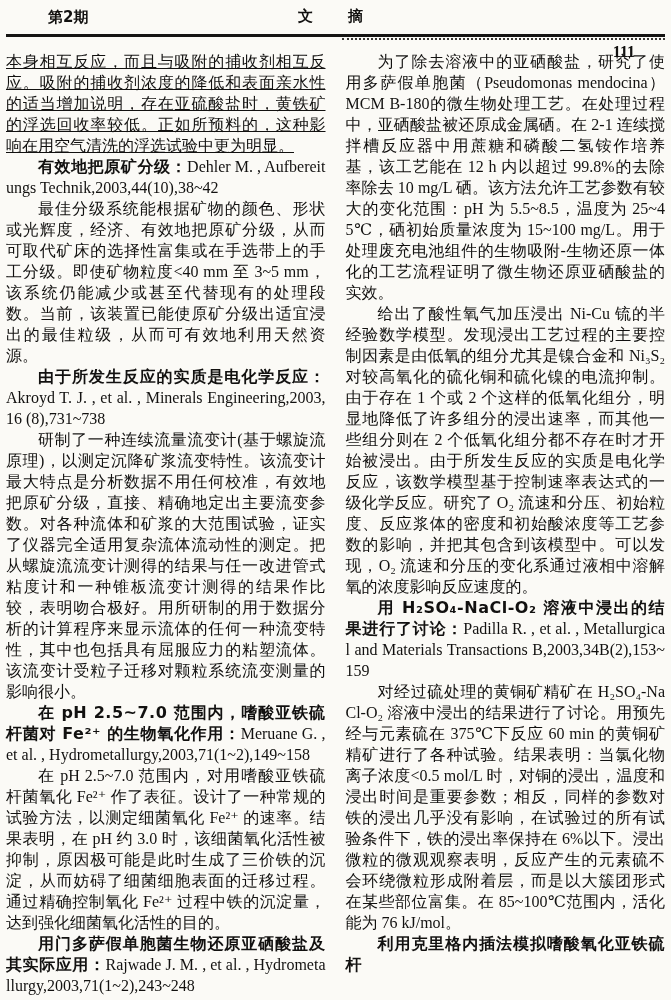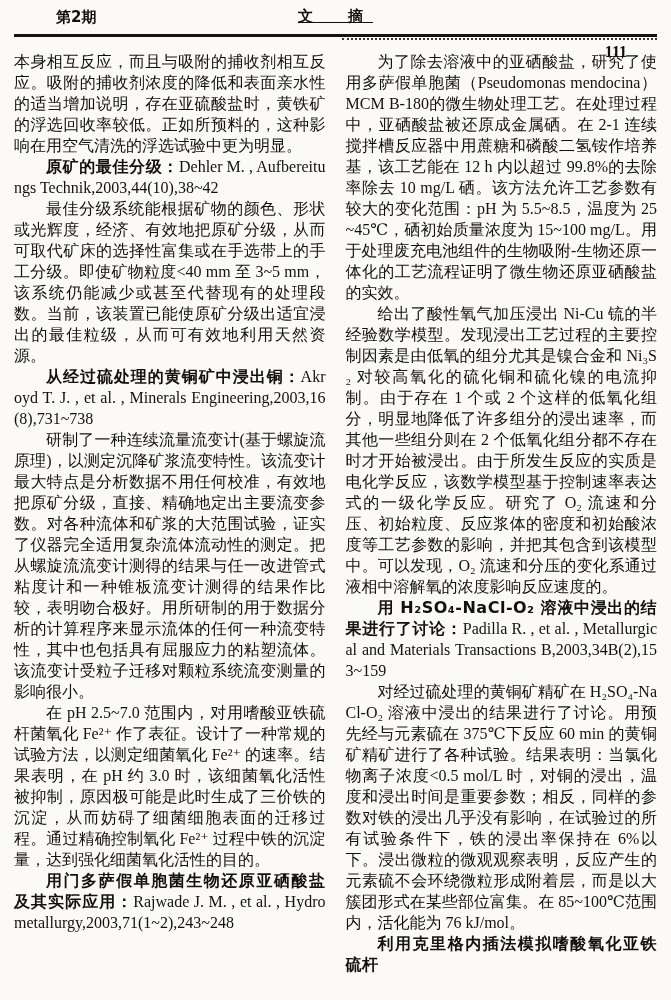--- a/index.html
+++ b/index.html
@@ -6,36 +6,36 @@
   body {
     width: 671px; height: 1000px;
     background: #fbfaf6;
     font-family: "Liberation Serif", "DejaVu Serif", serif;
     color: #121110;
     overflow: hidden;
   }
   .page {
     box-sizing: border-box;
     width: 671px; height: 1000px;
-    padding: 0 14px;
+    padding: 0 6px;
   }
   .header {
     position: relative;
     height: 34px;
     padding: 9px 30px 0 40px;
     box-sizing: border-box;
     font-family: "DejaVu Sans", "Liberation Sans", sans-serif;
     font-size: 15px;
     font-weight: 700;
   }
   .header .issue { position: absolute; left: 42px; top: 8px; }
   .header .section-title {
     position: absolute; left: 50%; top: 7px;
     transform: translateX(-50%);
-    letter-spacing: 10px; white-space: nowrap; text-decoration: underline;
+    letter-spacing: 10px; white-space: nowrap;
   }
   .header .pagenum {
     position: absolute; right: 30px; top: 7px;
     font-family: "Liberation Serif", serif; font-weight: 700; font-size: 16px; margin-top: 36px;
   }
   .rule {
     position: relative;
     height: 6px;
     border-top: 3px solid #151413;
   }
@@ -52,44 +52,45 @@
   }
   .col { width: 320px; }
   .para {
     margin: 0;
     font-size: 16px;
     line-height: 21px;
     text-align: justify;
     text-indent: 2em;
     word-break: break-all;
   }
-  .para.no-indent { text-indent: 0; }
+  .para.no-indent { text-indent: 0; text-decoration: underline; }
   .abstract-title {
     font-family: "DejaVu Sans", "Liberation Sans", sans-serif;
     font-weight: 700;
     letter-spacing: 0.5px;
   }
 </style>
 </head>
 <body>
 
 <div class="page">
   <div class="header">
     <span class="issue">第2期</span>
     <span class="section-title">文　摘</span>
     <span class="pagenum">111</span>
   </div>
   <div class="rule"></div>
   <div class="columns">
     <section class="col" id="col-left">
         <p class="para no-indent"><span>本身相互反应，而且与吸附的捕收剂相互反应。吸附的捕收剂浓度的降低和表面亲水性的适当增加说明，存在亚硫酸盐时，黄铁矿的浮选回收率较低。正如所预料的，这种影响在用空气清洗的浮选试验中更为明显。</span></p>
-        <p class="para"><b class="abstract-title">原矿的最佳分级：</b><span>Dehler M. , Aufbereitungs Technik,2003,44(10),38~42</span></p>
+        <p class="para"><b class="abstract-title">有效地把原矿分级：</b><span>Dehler M. , Aufbereitungs Technik,2003,44(10),38~42</span></p>
         <p class="para"><span>最佳分级系统能根据矿物的颜色、形状或光辉度，经济、有效地把原矿分级，从而可取代矿床的选择性富集或在手选带上的手工分级。即使矿物粒度&lt;40 mm 至 3~5 mm，该系统仍能减少或甚至代替现有的处理段数。当前，该装置已能使原矿分级出适宜浸出的最佳粒级，从而可有效地利用天然资源。</span></p>
-        <p class="para"><b class="abstract-title">从经过硫处理的黄铜矿中浸出铜：</b><span>Akroyd T. J. , et al. , Minerals Engineering,2003,16 (8),731~738</span></p>
+        <p class="para"><b class="abstract-title">由于所发生反应的实质是电化学反应：</b><span>Akroyd T. J. , et al. , Minerals Engineering,2003,16 (8),731~738</span></p>
         <p class="para"><span>研制了一种连续流量流变计(基于螺旋流原理)，以测定沉降矿浆流变特性。该流变计最大特点是分析数据不用任何校准，有效地把原矿分级，直接、精确地定出主要流变参数。对各种流体和矿浆的大范围试验，证实了仪器完全适用复杂流体流动性的测定。把从螺旋流流变计测得的结果与任一改进管式粘度计和一种锥板流变计测得的结果作比较，表明吻合极好。用所研制的用于数据分析的计算程序来显示流体的任何一种流变特性，其中也包括具有屈服应力的粘塑流体。该流变计受粒子迁移对颗粒系统流变测量的影响很小。</span></p>
+        <p class="para"><b class="abstract-title">在 pH 2.5~7.0 范围内，嗜酸亚铁硫杆菌对 Fe²⁺ 的生物氧化作用：</b><span>Meruane G. , et al. , Hydrometallurgy,2003,71(1~2),149~158</span></p>
         <p class="para"><span>在 pH 2.5~7.0 范围内，对用嗜酸亚铁硫杆菌氧化 Fe²⁺ 作了表征。设计了一种常规的试验方法，以测定细菌氧化 Fe²⁺ 的速率。结果表明，在 pH 约 3.0 时，该细菌氧化活性被抑制，原因极可能是此时生成了三价铁的沉淀，从而妨碍了细菌细胞表面的迁移过程。通过精确控制氧化 Fe²⁺ 过程中铁的沉淀量，达到强化细菌氧化活性的目的。</span></p>
         <p class="para"><b class="abstract-title">用门多萨假单胞菌生物还原亚硒酸盐及其实际应用：</b><span>Rajwade J. M. , et al. , Hydrometallurgy,2003,71(1~2),243~248</span></p>
       </section>
     <section class="col" id="col-right">
         <p class="para"><span>为了除去溶液中的亚硒酸盐，研究了使用多萨假单胞菌（Pseudomonas mendocina）MCM B-180的微生物处理工艺。在处理过程中，亚硒酸盐被还原成金属硒。在 2-1 连续搅拌槽反应器中用蔗糖和磷酸二氢铵作培养基，该工艺能在 12 h 内以超过 99.8%的去除率除去 10 mg/L 硒。该方法允许工艺参数有较大的变化范围：pH 为 5.5~8.5，温度为 25~45℃，硒初始质量浓度为 15~100 mg/L。用于处理废充电池组件的生物吸附-生物还原一体化的工艺流程证明了微生物还原亚硒酸盐的实效。</span></p>
         <p class="para"><span>给出了酸性氧气加压浸出 Ni-Cu 锍的半经验数学模型。发现浸出工艺过程的主要控制因素是由低氧的组分尤其是镍合金和 Ni₃S₂ 对较高氧化的硫化铜和硫化镍的电流抑制。由于存在 1 个或 2 个这样的低氧化组分，明显地降低了许多组分的浸出速率，而其他一些组分则在 2 个低氧化组分都不存在时才开始被浸出。由于所发生反应的实质是电化学反应，该数学模型基于控制速率表达式的一级化学反应。研究了 O₂ 流速和分压、初始粒度、反应浆体的密度和初始酸浓度等工艺参数的影响，并把其包含到该模型中。可以发现，O₂ 流速和分压的变化系通过液相中溶解氧的浓度影响反应速度的。</span></p>
         <p class="para"><b class="abstract-title">用 H₂SO₄-NaCl-O₂ 溶液中浸出的结果进行了讨论：</b><span>Padilla R. , et al. , Metallurgical and Materials Transactions B,2003,34B(2),153~159</span></p>
         <p class="para"><span>对经过硫处理的黄铜矿精矿在 H₂SO₄-NaCl-O₂ 溶液中浸出的结果进行了讨论。用预先经与元素硫在 375℃下反应 60 min 的黄铜矿精矿进行了各种试验。结果表明：当氯化物离子浓度&lt;0.5 mol/L 时，对铜的浸出，温度和浸出时间是重要参数；相反，同样的参数对铁的浸出几乎没有影响，在试验过的所有试验条件下，铁的浸出率保持在 6%以下。浸出微粒的微观观察表明，反应产生的元素硫不会环绕微粒形成附着层，而是以大簇团形式在某些部位富集。在 85~100℃范围内，活化能为 76 kJ/mol。</span></p>
         <p class="para"><b class="abstract-title">利用克里格内插法模拟嗜酸氧化亚铁硫杆</b></p>
       </section>

